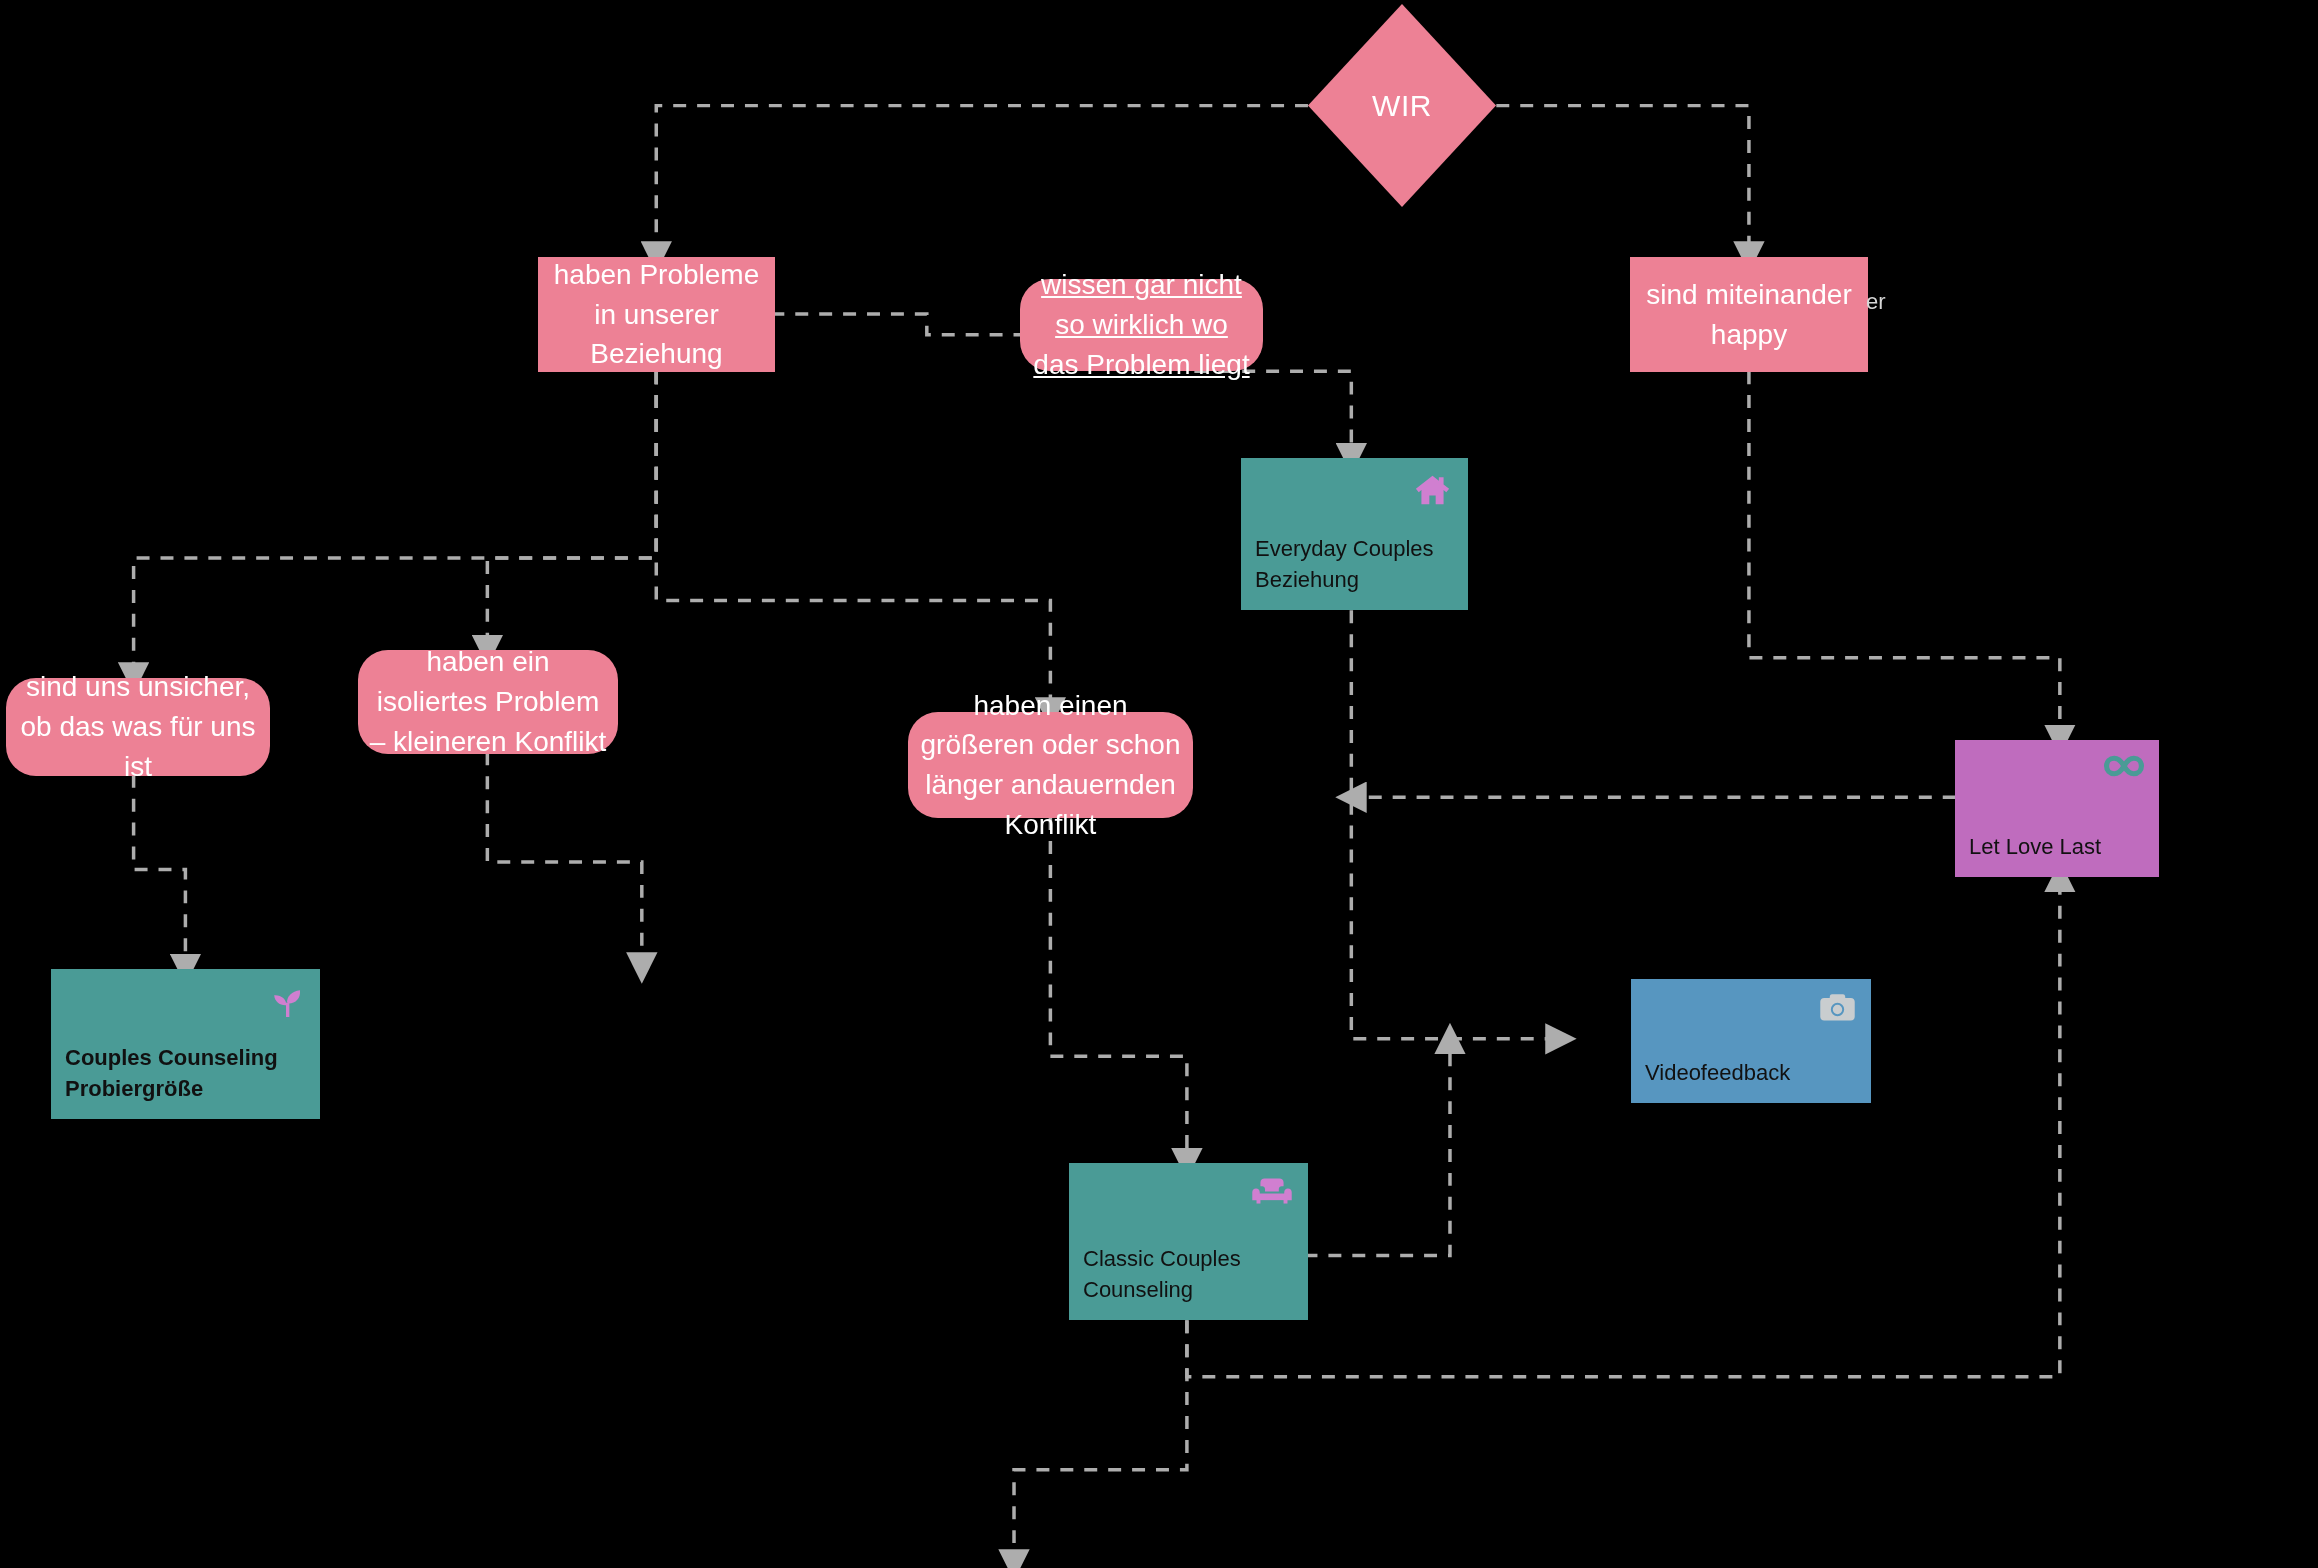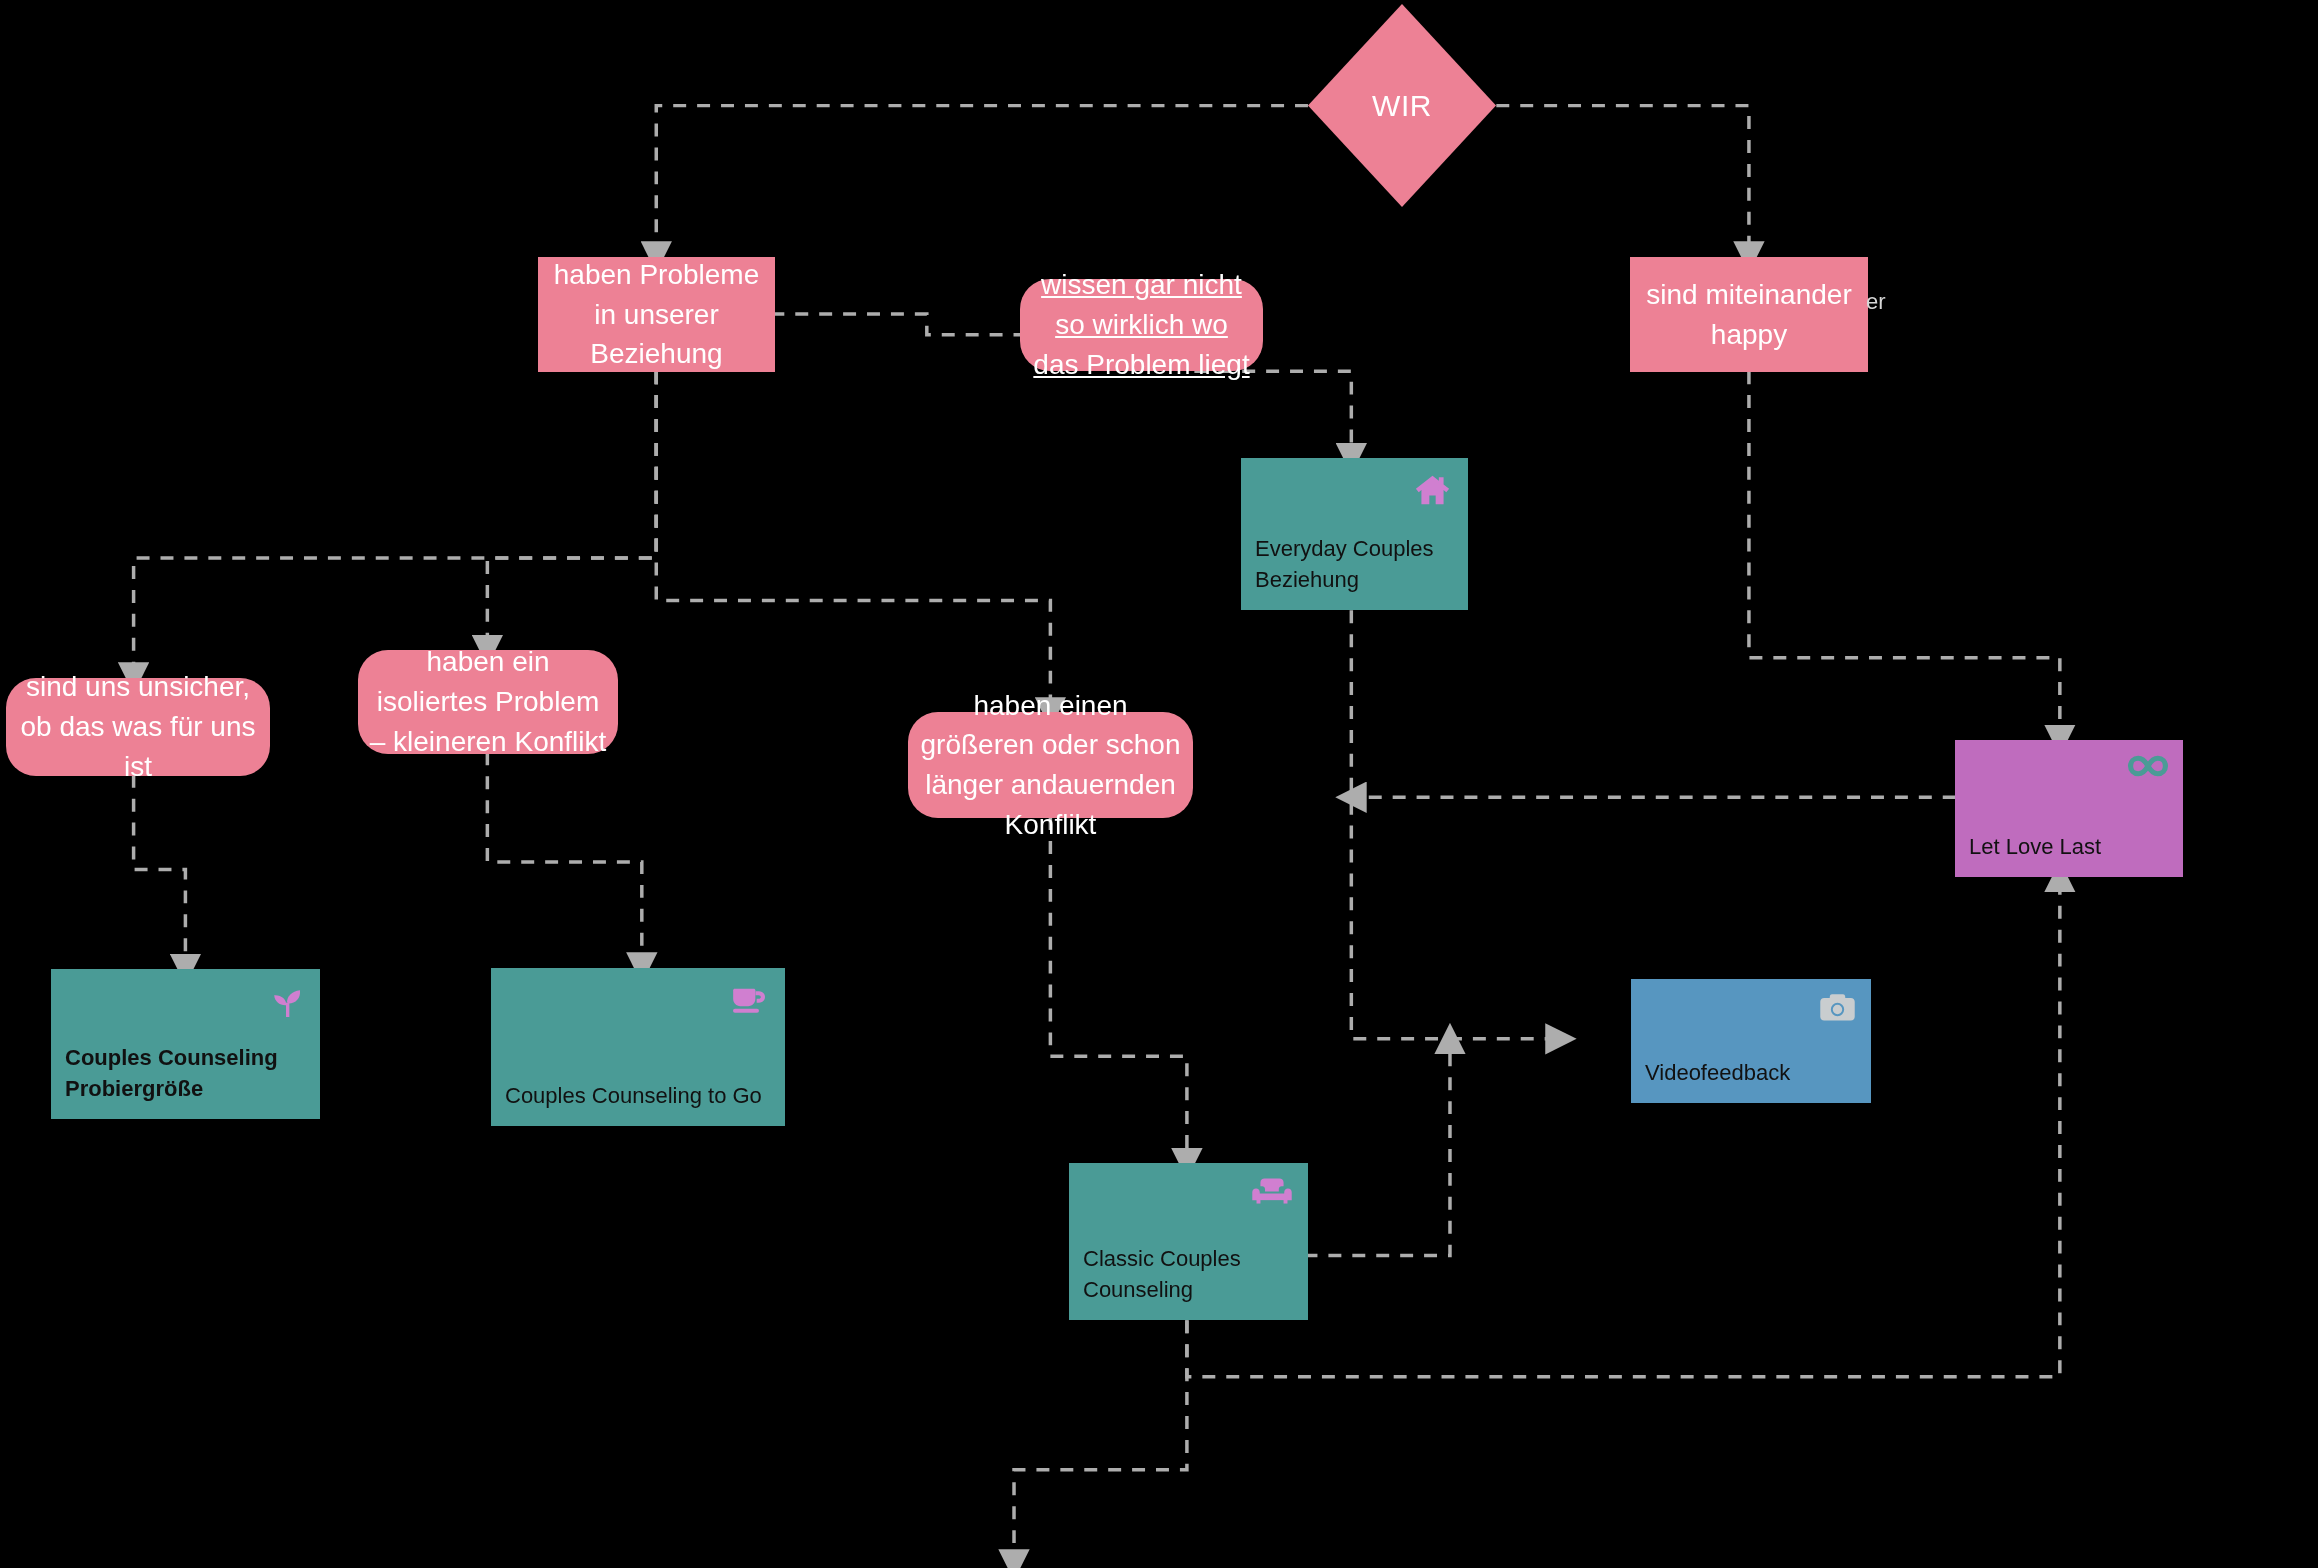--- a/index.html
+++ b/index.html
@@ -132,46 +132,36 @@
     <span class="ico">
       <svg width="40" height="40" viewBox="0 0 24 24" fill="#D07FD0">
         <path d="M12 21 V12.4 h2 V21 z"></path>
         <path d="M12.6 12.2 C12.6 8.6 15.4 5.4 20.4 4.9 C20.9 9.6 17.8 12.9 13.6 12.9 Z"></path>
         <path d="M11.6 13.9 C7.9 13.9 5.3 11.6 4.9 7.9 C9.2 7.6 12.1 10.2 12.3 13.9 Z"></path>
       </svg>
     </span>
     <span class="cap">Couples Counseling Probiergröße</span>
   </div>
 
-  <div class="node card teal" style="left:491px;top:968px;width:294px;height:158px;">
-    <span class="ico">
-      <svg width="43" height="40" viewBox="0 0 24 24" fill="#D07FD0">
-        <path d="M3.2 4.6 h11.3 c0.6 0 1 0.4 1 1 v5.2 c0 2.4 -1.9 4.3 -4.3 4.3 H6.5 c-2.4 0 -4.3 -1.9 -4.3 -4.3 V5.6 c0 -0.6 0.4 -1 1 -1 z"></path>
-        <path d="M15.6 6.2 h2 c2.2 0 3.7 1.5 3.7 3.4 c0 1.9 -1.5 3.4 -3.7 3.4 h-1.3 v-2.3 h1.2 c0.8 0 1.3 -0.5 1.3 -1.1 c0 -0.6 -0.5 -1.1 -1.3 -1.1 h-1.9 z"></path>
-        <rect x="2.1" y="16.6" width="15.6" height="2.5" rx="1.2"></rect>
-      </svg>
-    </span>
-    <span class="cap">Couples Counseling to Go</span>
-  </div>
 
   <div class="node card teal" style="left:1069px;top:1163px;width:239px;height:157px;">
     <span class="ico">
       <svg width="44" height="34" viewBox="0 0 24 20" fill="#D07FD0">
         <path d="M5.2 3.8 C5.2 2.4 6.2 1.5 7.7 1.5 h8.6 c1.5 0 2.5 0.9 2.5 2.3 v2.3 h-1.1 c-1 0 -1.7 0.7 -1.7 1.7 v1.3 H7.9 V7.8 c0 -1 -0.7 -1.7 -1.7 -1.7 H5.2 z"></path>
         <path d="M2.6 7.4 c1.3 0 2.2 0.9 2.2 2.1 v4.7 H0.4 V9.5 c0 -1.2 0.9 -2.1 2.2 -2.1 z"></path>
         <path d="M21.4 7.4 c1.3 0 2.2 0.9 2.2 2.1 v4.7 h-4.4 V9.5 c0 -1.2 0.9 -2.1 2.2 -2.1 z"></path>
         <rect x="4.1" y="10.3" width="15.8" height="3.9"></rect>
         <rect x="2.9" y="14" width="2.3" height="2.2"></rect>
         <rect x="18.8" y="14" width="2.3" height="2.2"></rect>
       </svg>
     </span>
     <span class="cap">Classic Couples Counseling</span>
   </div>
 
-  <div class="node card purple" style="left:1955px;top:740px;width:228px;height:137px;">
+  <div class="node card purple" style="left:1955px;top:740px;width:204px;height:137px;">
     <span class="ico">
       <svg width="42" height="26" viewBox="0 0 26 14" fill="none" stroke="#4A9B96" stroke-width="3.2">
         <path d="M13 7 C11 3.4 9.2 2.2 6.9 2.2 C4.2 2.2 2.2 4.3 2.2 7 C2.2 9.7 4.2 11.8 6.9 11.8 C9.2 11.8 11 10.6 13 7 C15 3.4 16.8 2.2 19.1 2.2 C21.8 2.2 23.8 4.3 23.8 7 C23.8 9.7 21.8 11.8 19.1 11.8 C16.8 11.8 15 10.6 13 7 Z"></path>
       </svg>
     </span>
     <span class="cap">Let Love Last</span>
   </div>
 
   <div class="node card blue" style="left:1599px;top:979px;width:240px;height:124px;margin-left:32px;">
     <span class="ico">

